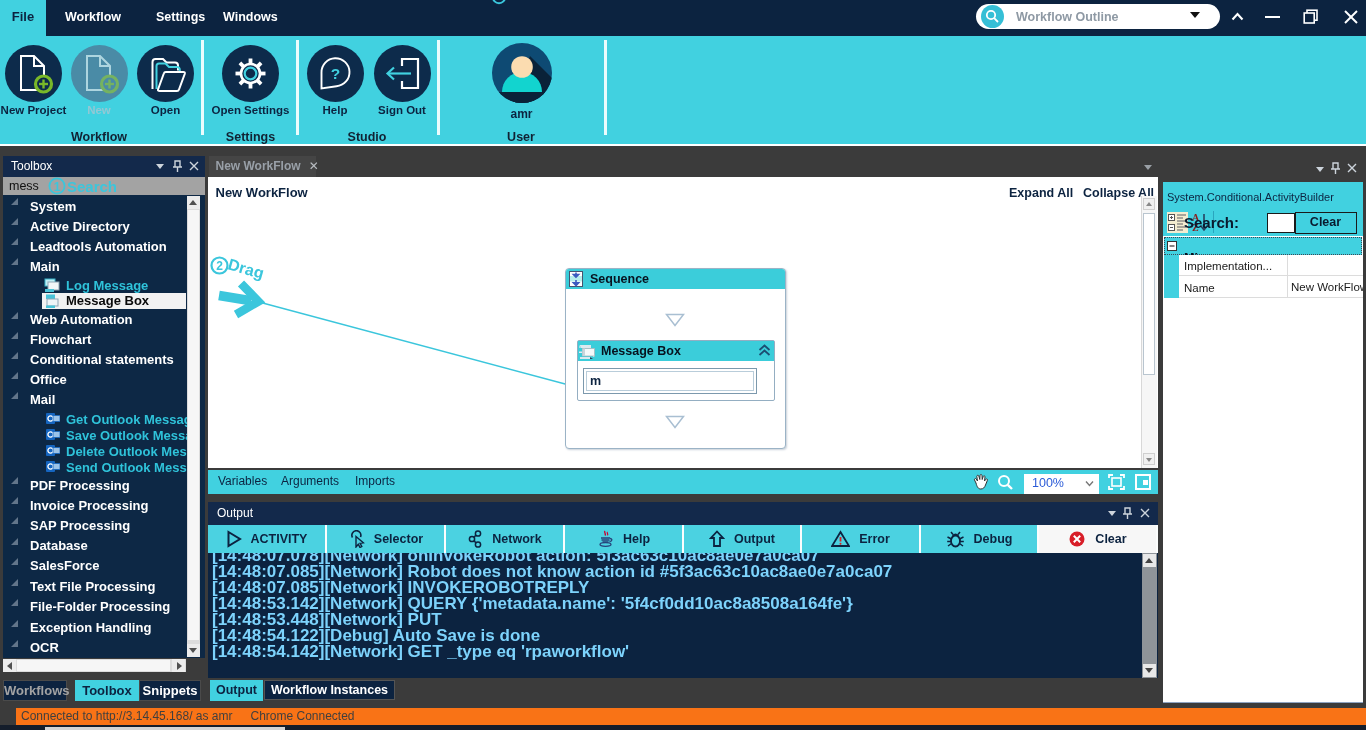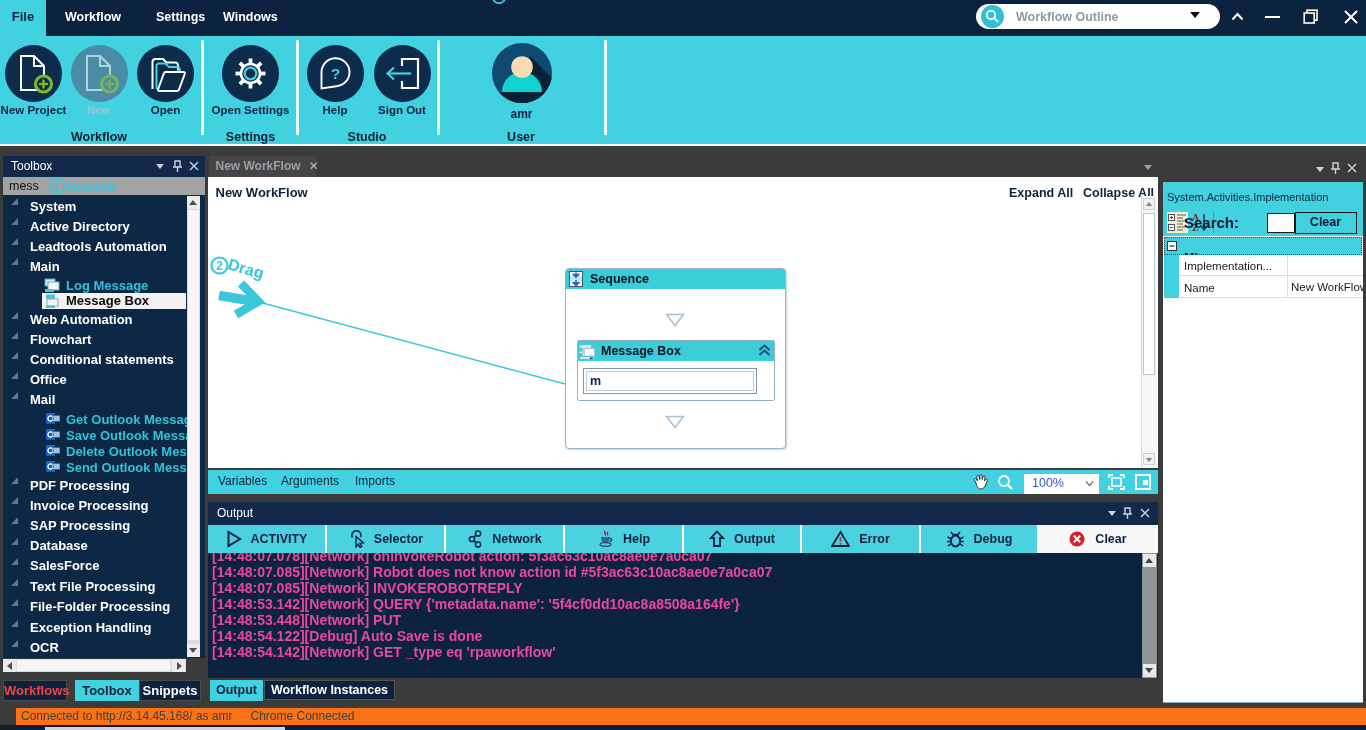--- a/index.html
+++ b/index.html
@@ -239,21 +239,21 @@
 <div class="abs" style="left:187.5px;top:210px;width:11.5px;height:430px;background:#f6f6f6"></div>
 <div class="abs" style="left:3px;top:658.5px;width:183px;height:13.5px;background:#dcdcdc"></div>
 <div class="abs" style="left:3px;top:658.5px;width:13px;height:13.5px;background:#ececec">
       <div style="margin:3px 0 0 4px;width:0;height:0;border-top:4px solid transparent;border-bottom:4px solid transparent;border-right:5px solid #505050"></div>
     </div>
 <div class="abs" style="left:172px;top:658.5px;width:13px;height:13.5px;background:#ececec">
       <div style="margin:3px 0 0 5px;width:0;height:0;border-top:4px solid transparent;border-bottom:4px solid transparent;border-left:5px solid #505050"></div>
     </div>
 <div class="abs" style="left:17px;top:659.5px;width:153px;height:11.5px;background:#f6f6f6"></div>
 
-<div class="abs" style="left:3px;top:680px;width:64px;height:21px;background:#0c2340;border:1px solid #4a4a4a;color:#ef4444;font-weight:bold;font-size:13px;line-height:19px;text-align:center">Workflows</div>
+<div class="abs" style="left:3px;top:680px;width:64px;height:21px;background:#0c2340;border:1px solid #4a4a4a;color:#a3a3a3;font-weight:bold;font-size:13px;line-height:19px;text-align:center">Workflows</div>
 <div class="abs" style="left:75px;top:680px;width:64px;height:21px;background:#41d1e0;color:#0c2340;font-weight:bold;font-size:13px;line-height:21px;text-align:center">Toolbox</div>
 <div class="abs" style="left:139px;top:680px;width:62px;height:21px;background:#0c2340;border:1px solid #4a4a4a;color:#fff;font-weight:bold;font-size:13px;line-height:19px;text-align:center">Snippets</div>
 
 <div class="abs" style="left:208.5px;top:156px;width:107px;height:21px;background:#454545;color:#99a0a8;font-weight:bold;font-size:12px;line-height:21px;white-space:nowrap"><span style="margin-left:7px">New WorkFlow</span><span style="margin-left:8px;color:#b9bdc2;font-weight:normal;font-size:12px">✕</span></div>
 <div class="abs" style="left:1144px;top:165px;width:0;height:0;border-left:4.5px solid transparent;border-right:4.5px solid transparent;border-top:5px solid #9aa0a6"></div>
 
 <div class="abs" style="left:208px;top:177px;width:950px;height:291px;background:#fff"></div>
 <div class="abs" style="left:215.5px;top:185px;font-size:13px;font-weight:bold;color:#0c2340">New WorkFlow</div>
 <div class="abs" style="left:1009px;top:186px;font-size:12.5px;font-weight:bold;color:#0c2340">Expand All</div>
 <div class="abs" style="left:1083px;top:186px;font-size:12.5px;font-weight:bold;color:#0c2340">Collapse All</div>
@@ -406,21 +406,21 @@
     </div>
 <div class="obtn" style="left:1039px;width:119px;background:#f7f7f7">
       <svg width="18" height="18" viewBox="0 0 18 18">
         <circle cx="9" cy="9" r="7.5" fill="#d81e28"></circle>
         <path d="M5.8,5.8 L12.2,12.2 M12.2,5.8 L5.8,12.2" stroke="#fff" stroke-width="2"></path>
       </svg>
       <span>Clear</span>
     </div>
 
 <div class="abs" style="left:208px;top:553px;width:950px;height:125px;background:#0c2340;overflow:hidden">
-<div style="position:absolute;left:4px;top:-5px;color:#ec4899;font-size:14px;font-weight:bold;line-height:16px;white-space:pre">[14:48:07.078][Network] onInvokeRobot action: 5f3ac63c10ac8ae0e7a0ca07
+<div style="position:absolute;left:4px;top:-5px;color:#7dd3fc;font-size:17px;font-weight:bold;line-height:16px;white-space:pre">[14:48:07.078][Network] onInvokeRobot action: 5f3ac63c10ac8ae0e7a0ca07
 [14:48:07.085][Network] Robot does not know action id #5f3ac63c10ac8ae0e7a0ca07
 [14:48:07.085][Network] INVOKEROBOTREPLY
 [14:48:53.142][Network] QUERY {'metadata.name': '5f4cf0dd10ac8a8508a164fe'}
 [14:48:53.448][Network] PUT
 [14:48:54.122][Debug] Auto Save is done
 [14:48:54.142][Network] GET _type eq 'rpaworkflow'</div>
 </div>
 <div class="abs" style="left:1141.5px;top:553px;width:15px;height:125px;background:#8f9499"></div>
 <div class="abs" style="left:1142.5px;top:554px;width:13px;height:13px;background:#e8e8e8">
       <div style="margin:4px auto 0;width:0;height:0;border-left:4px solid transparent;border-right:4px solid transparent;border-bottom:5px solid #444"></div>
@@ -434,21 +434,21 @@
 
 <div class="abs" style="left:1316px;top:167px;width:0;height:0;border-left:4px solid transparent;border-right:4px solid transparent;border-top:5px solid #cdd4dc"></div>
 <svg class="abs" style="left:1330px;top:162px" width="11" height="13" viewBox="0 0 11 13">
       <path d="M3,1 h5 v6 h-5 z M1,7 h9 M5.5,7 v5" fill="none" stroke="#cdd4dc" stroke-width="1.4"></path>
     </svg>
 <svg class="abs" style="left:1347px;top:163px" width="10" height="10" viewBox="0 0 10 10">
       <path d="M1,1 L9,9 M9,1 L1,9" stroke="#cdd4dc" stroke-width="1.4"></path>
     </svg>
 <div class="abs" style="left:1163px;top:182px;width:200px;height:521px;background:#fff;border-bottom:1px solid #8ea3c0"></div>
 <div class="abs" style="left:1163px;top:182px;width:200px;height:54px;background:#41d1e0"></div>
-<div class="abs" style="left:1167px;top:190.5px;font-size:11px;color:#0c2340">System.Activities.Implementation</div>
+<div class="abs" style="left:1167px;top:190.5px;font-size:11px;color:#0c2340">System.Conditional.ActivityBuilder</div>
 <svg class="abs" style="left:1167px;top:212px" width="21" height="21" viewBox="0 0 21 21">
       <rect x="0" y="0" width="21" height="21" fill="#f3ecd0"></rect>
       <rect x="1.5" y="2.5" width="6" height="6" fill="#fff" stroke="#555" stroke-width="1"></rect>
       <line x1="3" y1="5.5" x2="6" y2="5.5" stroke="#555" stroke-width="1"></line>
       <line x1="4.5" y1="4" x2="4.5" y2="7" stroke="#555" stroke-width="1"></line>
       <rect x="1.5" y="12.5" width="6" height="6" fill="#fff" stroke="#555" stroke-width="1"></rect>
       <line x1="3" y1="15.5" x2="6" y2="15.5" stroke="#555" stroke-width="1"></line>
       <g stroke="#777" stroke-width="1.2">
         <line x1="10" y1="3" x2="19" y2="3"></line>
         <line x1="10" y1="6" x2="16" y2="6"></line>

